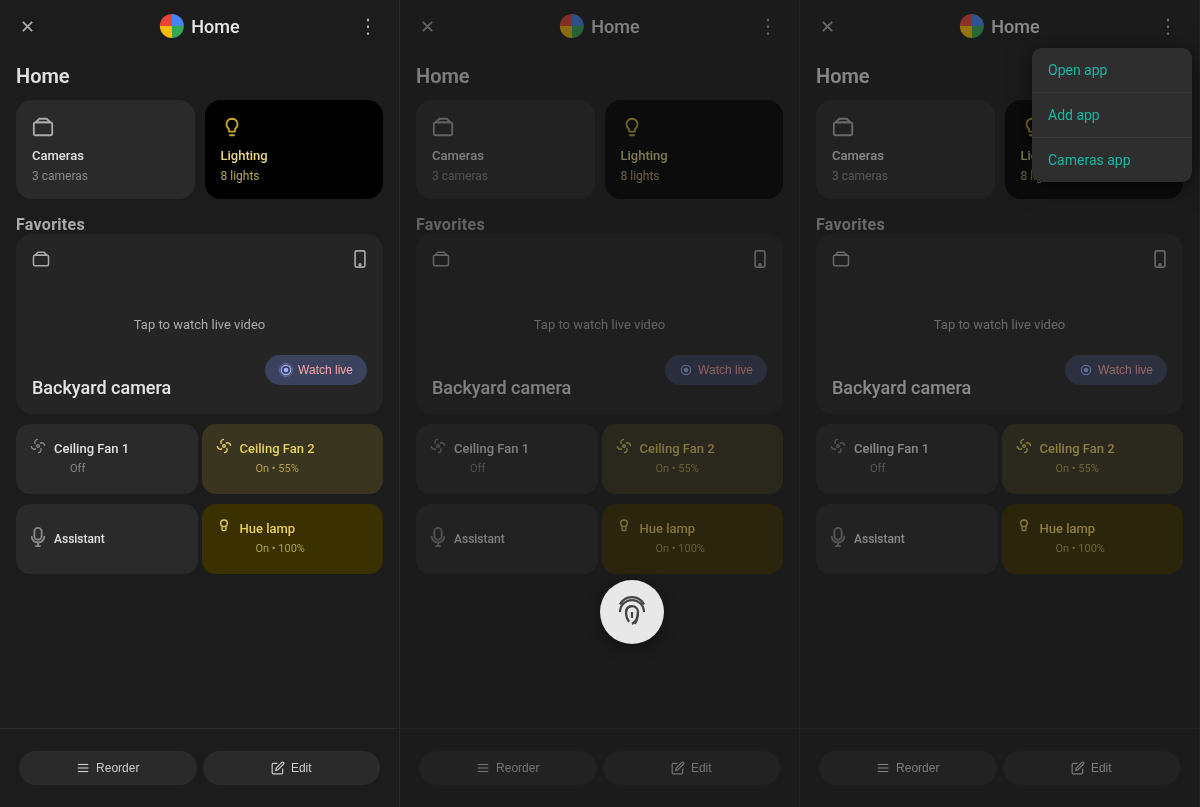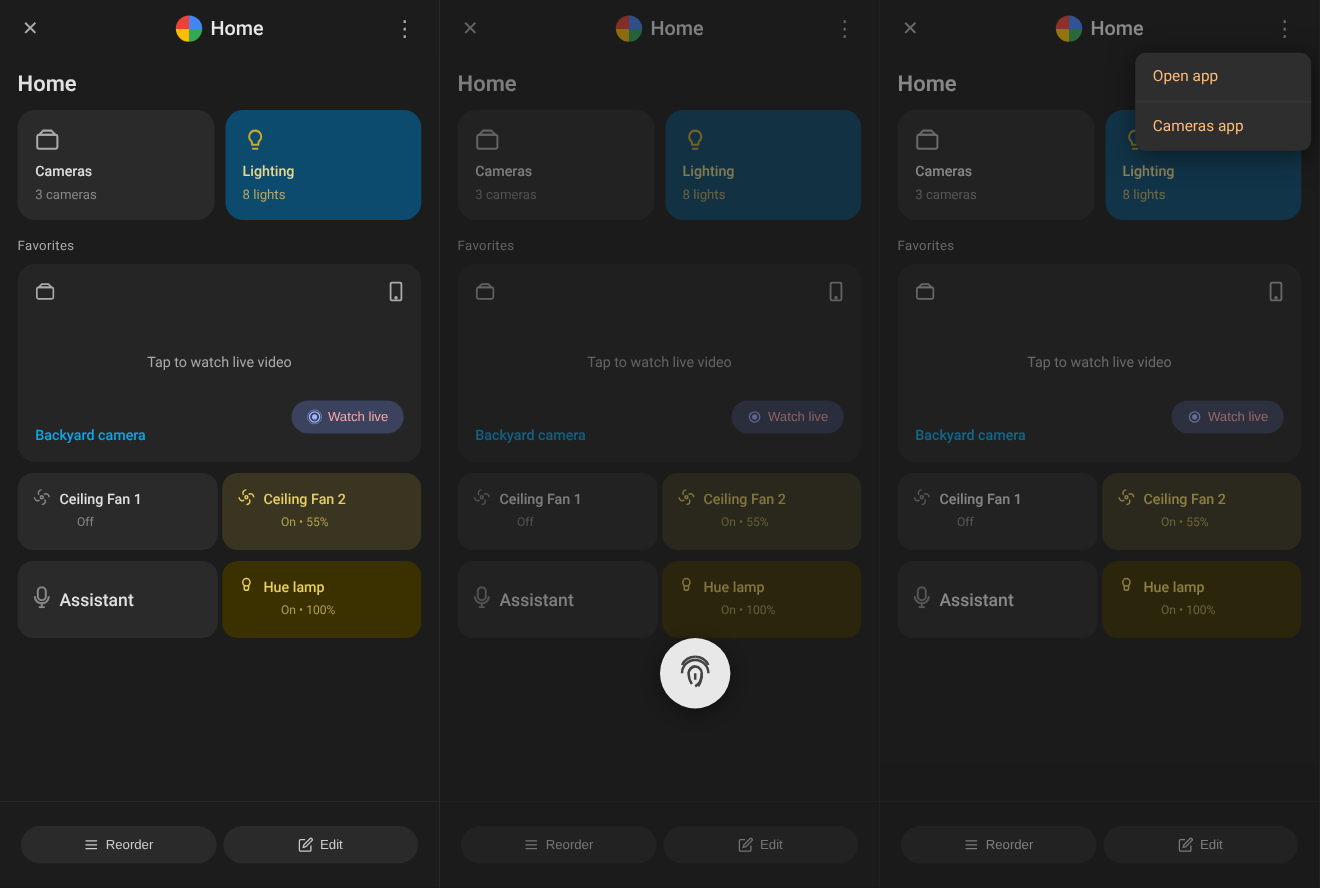--- a/index.html
+++ b/index.html
@@ -83,44 +83,44 @@
       background: #2a2a2a;
       border-radius: 16px;
       padding: 16px;
       display: flex;
       flex-direction: column;
       gap: 6px;
       cursor: pointer;
       min-height: 80px;
     }
     .device-card.active {
-      background: #0c4a6e;
+      background: #000000;
+      text-decoration: underline;
     }
     .device-icon {
       font-size: 22px;
       line-height: 1;
     }
     .device-name {
       color: #e0e0e0;
       font-size: 13px;
       font-weight: 500;
     }
     .device-sub {
       color: #888;
       font-size: 12px;
     }
     .device-card.active .device-name { color: #e8d88a; }
     .device-card.active .device-sub { color: #b8a860; }
 
     
     .favorites-label {
       color: #aaa;
-      font-size: 12px;
-      font-weight: 400;
-      margin-bottom: 10px;
+      font-size: 16px;
+      font-weight: 700;
       letter-spacing: 0.3px;
     }
 
     
     .camera-card {
       background: #252525;
       border-radius: 16px;
       padding: 16px;
       margin-bottom: 10px;
       position: relative;
@@ -146,22 +146,22 @@
       transform: translate(-50%, -50%);
       white-space: nowrap;
     }
     .camera-card-bottom {
       display: flex;
       justify-content: space-between;
       align-items: center;
       margin-top: auto;
     }
     .camera-name {
-      color: #0ea5e9;
-      font-size: 13px;
+      color: #e5e5e5;
+      font-size: 18px;
       font-weight: 500;
       margin-top: 36px;
     }
     .watch-live-btn {
       background: rgba(100, 120, 200, 0.35);
       border: none;
       border-radius: 20px;
       padding: 8px 14px;
       color: #fca5a5;
       font-size: 12px;
@@ -206,21 +206,21 @@
       background: #2a2a2a;
       border-radius: 14px;
       padding: 14px;
       display: flex;
       align-items: center;
       gap: 8px;
       cursor: pointer;
       min-height: 70px;
     }
     .assistant-icon { font-size: 18px; color: #888; }
-    .assistant-name { color: #e0e0e0; font-size: 16px; font-weight: 500; }
+    .assistant-name { color: #e0e0e0; font-size: 12px; font-weight: 500; }
 
     
     .panel-footer {
       display: flex;
       gap: 0;
       padding: 22px 16px;
       background: #1c1c1c;
       border-top: 1px solid #2a2a2a;
     }
     .footer-btn {
@@ -246,21 +246,21 @@
       top: 48px;
       background: #2e2e2e;
       border-radius: 10px;
       box-shadow: 0 4px 24px rgba(0,0,0,0.5);
       width: 160px;
       z-index: 100;
       overflow: hidden;
     }
     .context-menu-item {
       padding: 14px 16px;
-      color: #fdba74;
+      color: #14b8a6;
       font-size: 14px;
       cursor: pointer;
       border-bottom: 1px solid #3a3a3a;
     }
     .context-menu-item:last-child { border-bottom: none; }
 
     
     .fab {
       position: absolute;
       bottom: 80px;
@@ -691,20 +691,21 @@
           <path d="M11 4H4a2 2 0 0 0-2 2v14a2 2 0 0 0 2 2h14a2 2 0 0 0 2-2v-7"></path>
           <path d="M18.5 2.5a2.121 2.121 0 0 1 3 3L12 15l-4 1 1-4 9.5-9.5z"></path>
         </svg>
       <span>Edit</span>
     </button>
   </div>
 </div>
 
 <div class="context-menu" style="opacity:1;">
   <div class="context-menu-item">Open app</div>
+  <div class="context-menu-item">Add app</div>
   <div class="context-menu-item">Cameras app</div>
 </div>
 
 <div class="fab" style="left: 600px; top: 580px; position:absolute; transform: none;">
   <svg width="36" height="36" viewBox="0 0 24 24" fill="none" stroke="#444" stroke-width="1.5">
     <path d="M12 2C8.5 2 5.5 4 4 7"></path>
     <path d="M20 7c-1.5-3-4.5-5-8-5"></path>
     <path d="M4 12c0-4.4 3.6-8 8-8s8 3.6 8 8"></path>
     <path d="M8 12c0-2.2 1.8-4 4-4s4 1.8 4 4c0 3.5-1.5 6.5-4 8"></path>
     <path d="M12 12v4"></path>

